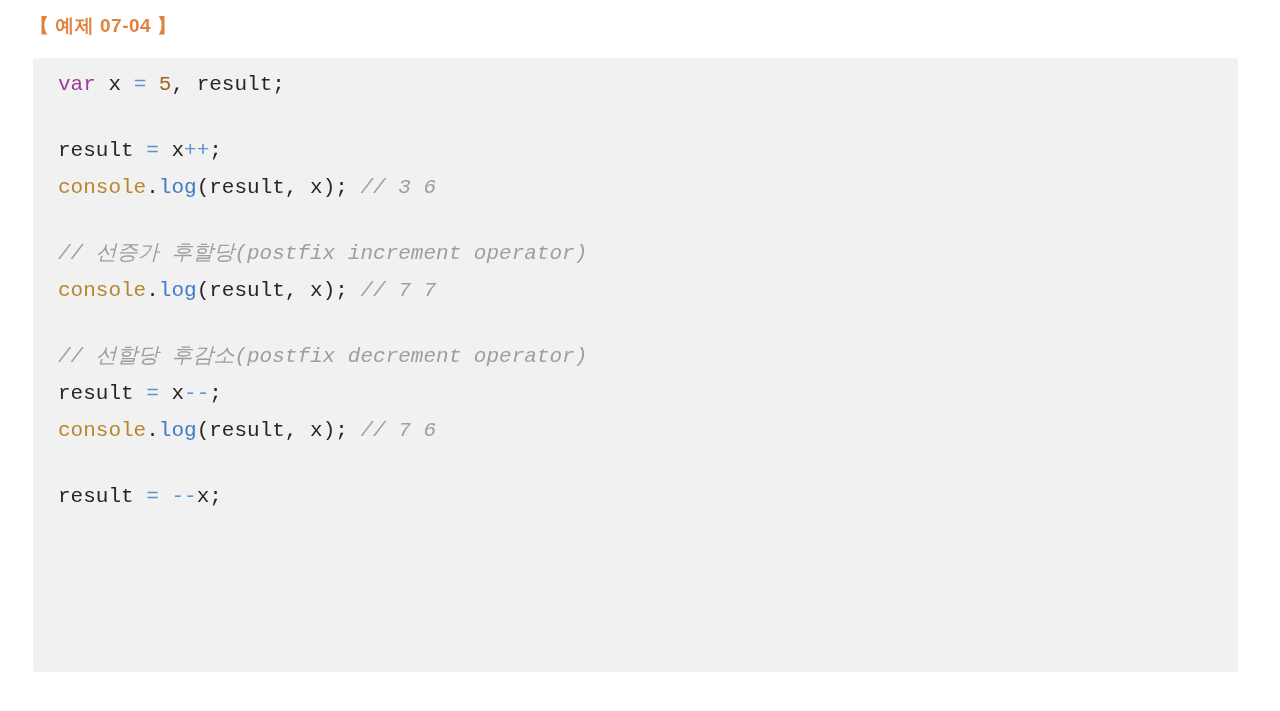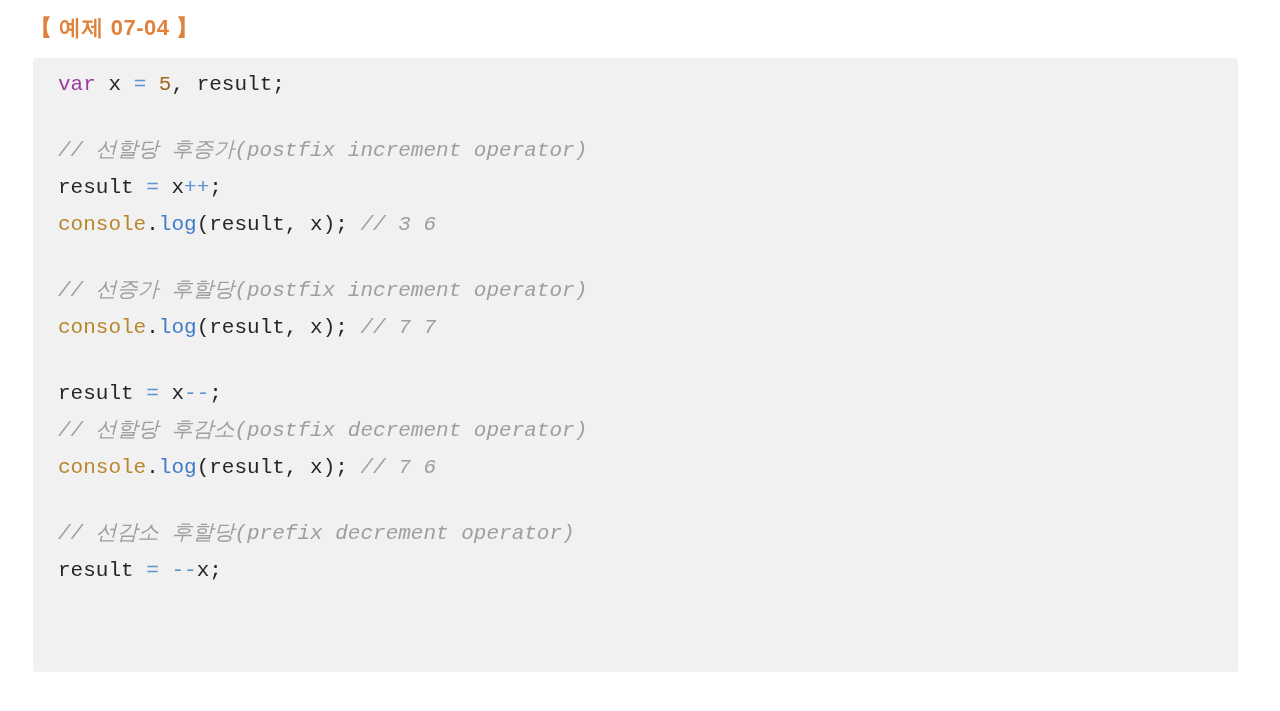--- a/index.html
+++ b/index.html
@@ -13,21 +13,21 @@
   .page {
     width: 1280px;
     height: 711px;
     position: relative;
   }
   .example-title {
     position: absolute;
     left: 30px;
     top: 13px;
     font-family: "Liberation Sans", "DejaVu Sans", sans-serif;
-    font-size: 22px;
+    font-size: 19px;
     font-weight: bold;
     color: var(--title, #e0823c);
     letter-spacing: 0.5px;
     white-space: pre;
   }
   .code-panel {
     position: absolute;
     left: 33px;
     top: 58px;
     width: 1205px;
@@ -57,28 +57,26 @@
 </head>
 <body>
 
 <div class="page">
   <div class="example-title">【 예제 07-04 】</div>
 
   <div class="code-panel">
     <div>
         <div class="code-line"><span class="tok-keyword">var</span><span class="tok-plain"> x </span><span class="tok-operator">=</span><span class="tok-plain"> </span><span class="tok-number">5</span><span class="tok-plain">, result;</span></div>
         <div class="code-line blank"></div>
-        <div class="code-line"><span class="tok-comment">// 선할당 후증가(postfix increment operator)</span></div>
         <div class="code-line"><span class="tok-plain">result </span><span class="tok-operator">=</span><span class="tok-plain"> x</span><span class="tok-operator">++</span><span class="tok-plain">;</span></div>
         <div class="code-line"><span class="tok-builtin">console</span><span class="tok-plain">.</span><span class="tok-function">log</span><span class="tok-plain">(result, x); </span><span class="tok-comment">// 3 6</span></div>
         <div class="code-line blank"></div>
         <div class="code-line"><span class="tok-comment">// 선증가 후할당(postfix increment operator)</span></div>
         <div class="code-line"><span class="tok-builtin">console</span><span class="tok-plain">.</span><span class="tok-function">log</span><span class="tok-plain">(result, x); </span><span class="tok-comment">// 7 7</span></div>
         <div class="code-line blank"></div>
+        <div class="code-line"><span class="tok-comment">// 선할당 후감소(postfix decrement operator)</span></div>
         <div class="code-line"><span class="tok-plain">result </span><span class="tok-operator">=</span><span class="tok-plain"> x</span><span class="tok-operator">--</span><span class="tok-plain">;</span></div>
-        <div class="code-line"><span class="tok-comment">// 선할당 후감소(postfix decrement operator)</span></div>
         <div class="code-line"><span class="tok-builtin">console</span><span class="tok-plain">.</span><span class="tok-function">log</span><span class="tok-plain">(result, x); </span><span class="tok-comment">// 7 6</span></div>
         <div class="code-line blank"></div>
-        <div class="code-line"><span class="tok-comment">// 선감소 후할당(prefix decrement operator)</span></div>
         <div class="code-line"><span class="tok-plain">result </span><span class="tok-operator">=</span><span class="tok-plain"> </span><span class="tok-operator">--</span><span class="tok-plain">x;</span></div>
       </div>
   </div>
 </div>
 
 </body></html>

